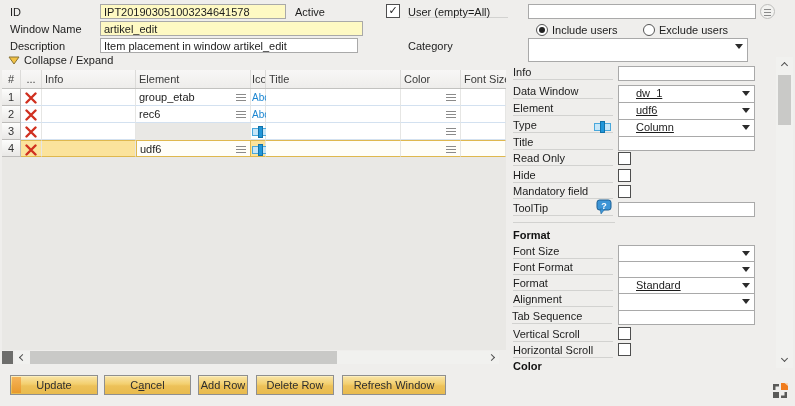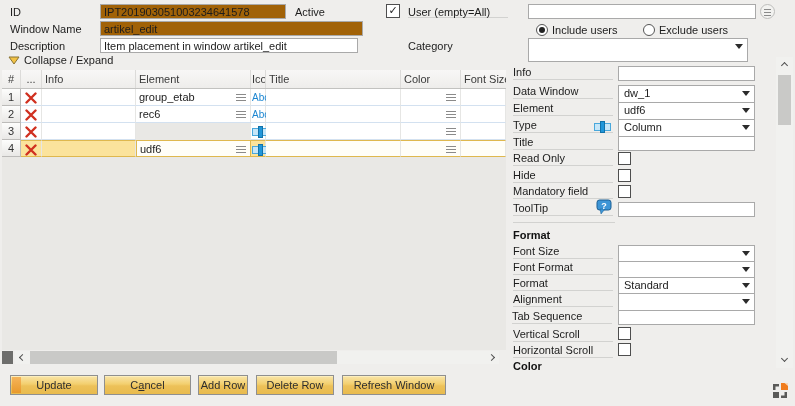--- a/index.html
+++ b/index.html
@@ -10,24 +10,24 @@
     font-family: "Liberation Sans", sans-serif;
     font-size: 11px; color: #1c1c1c; overflow: hidden;
   }
   .abs { position: absolute; }
   .lbl { position: absolute; white-space: nowrap; color: #1c1c1c; }
   .lbl-rule { border-bottom: 1px solid #d2d2d0; height: 14px; }
   input.field, .field {
     position: absolute; height: 15px; border: 1px solid #a9a9a9;
     background: #fff; font: inherit; padding: 0 3px; color: #1c1c1c;
   }
-  .field.ro { background: #a16207; }
+  .field.ro { background: #fef9c3; }
   .combo {
     position: absolute; height: 24px; border: 1px solid #a9a9a9;
-    background: #fff; padding: 1px 14px 0 5px; white-space: nowrap; overflow: hidden;
+    background: #fff; padding: 1px 14px 0 17px; white-space: nowrap; overflow: hidden; text-decoration: underline;
   }
   .combo .arr {
     position: absolute; right: 4px; top: 5px; width: 0; height: 0;
     border-left: 4px solid transparent; border-right: 4px solid transparent;
     border-top: 5px solid #2b2b2b;
   }
   .cb {
     position: absolute; width: 13px; height: 13px; background: #fff;
     border: 1px solid #4e4e4e; text-align: center; line-height: 11px;
     font-size: 11px; color: #222;

